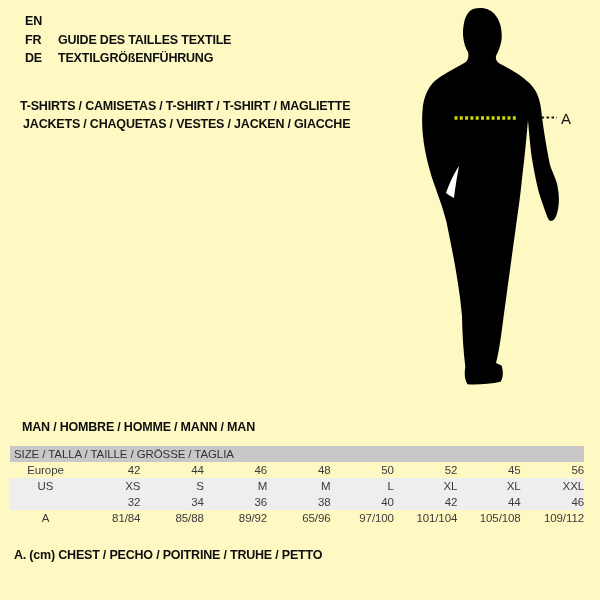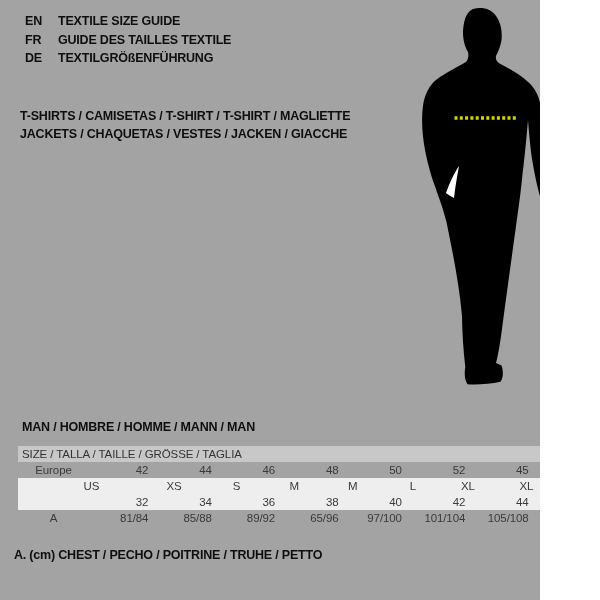--- a/index.html
+++ b/index.html
@@ -1,48 +1,47 @@
 <!DOCTYPE html>
 <html><head>
 <meta charset="utf-8">
 <style>
   html,body{margin:0;padding:0;background:#fff;}
-  .page{position:relative;width:540px;height:600px;background:#a3a3a3;overflow:hidden;
+  .page{position:relative;width:600px;height:600px;background:#fef9c3;overflow:hidden;
         font-family:"Liberation Sans",sans-serif;color:#111;}
   .h{font-weight:700;font-size:12.5px;letter-spacing:-0.2px;color:#0e0e0e;}
   
   .lang-block{position:absolute;left:25px;top:12px;}
   .lang-row{display:flex;line-height:18.6px;}
   .lang-code{width:33px;flex:0 0 33px;}
   
-  .cat-block{position:absolute;left:20px;top:107px;}
+  .cat-block{position:absolute;left:20px;top:97px;text-align:right;}
   .cat-block div{line-height:18px;}
   
   .figure{position:absolute;left:395px;top:0;width:205px;height:400px;}
   
   .section-title{position:absolute;left:22px;top:420px;}
   
-  .table{position:absolute;left:18px;top:446px;width:574px;font-size:11.5px;
+  .table{position:absolute;left:10px;top:446px;width:574px;font-size:11.5px;
          color:#3a3a3a;letter-spacing:-0.1px;}
   .thead{height:16px;line-height:16px;padding-left:4px;color:#333;}
   .trow{display:flex;height:16px;line-height:16px;}
   .tlabel{width:67px;flex:0 0 67px;padding-left:4px;box-sizing:border-box;text-align:center;}
   .tcell{flex:1;text-align:right;}
   
   .footnote{position:absolute;left:14px;top:548px;}
 </style>
 </head>
 <body>
 
 <div class="page">
 
   <div class="lang-block">
     <div class="lang-row">
       <span class="lang-code h">EN</span>
-      <span class="h">TEXTILE SIZE GUIDE</span>
     </div>
     <div class="lang-row">
       <span class="lang-code h">FR</span>
       <span class="h">GUIDE DES TAILLES TEXTILE</span>
     </div>
     <div class="lang-row">
       <span class="lang-code h">DE</span>
       <span class="h">TEXTILGRÖßENFÜHRUNG</span>
     </div>
   </div>
@@ -102,21 +101,21 @@
           <div class="tlabel">Europe</div>
           <div class="tcell">42</div>
           <div class="tcell">44</div>
           <div class="tcell">46</div>
           <div class="tcell">48</div>
           <div class="tcell">50</div>
           <div class="tcell">52</div>
           <div class="tcell">45</div>
           <div class="tcell">56</div>
         </div>
-        <div class="trow" style="background: rgb(238, 238, 238); padding-left: 38px;">
+        <div class="trow" style="background: rgb(238, 238, 238);">
           <div class="tlabel">US</div>
           <div class="tcell">XS</div>
           <div class="tcell">S</div>
           <div class="tcell">M</div>
           <div class="tcell">M</div>
           <div class="tcell">L</div>
           <div class="tcell">XL</div>
           <div class="tcell">XL</div>
           <div class="tcell">XXL</div>
         </div>

